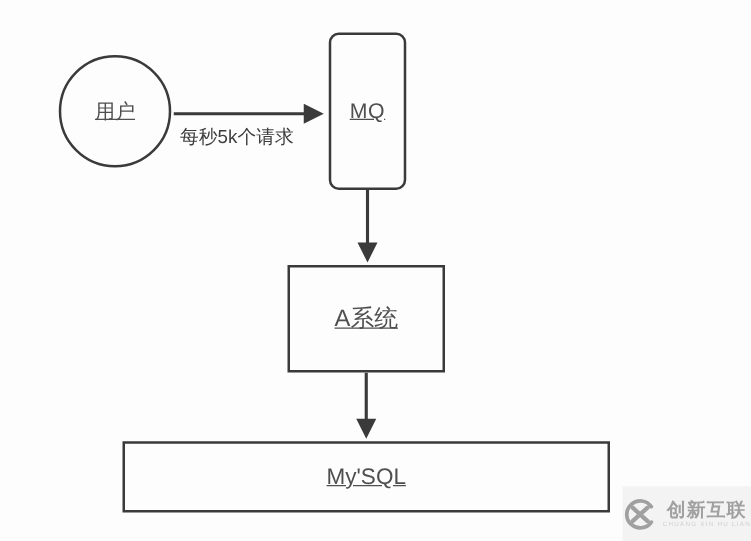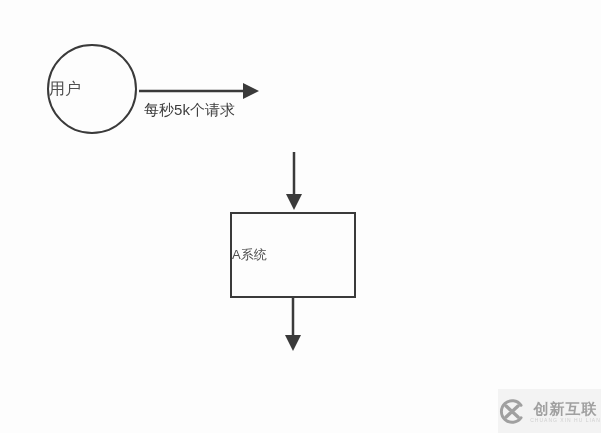--- a/index.html
+++ b/index.html
@@ -26,40 +26,41 @@
   #arrow-layer polygon {
     fill: var(--stroke, #3a3a3a);
   }
   .node {
     position: absolute;
     box-sizing: border-box;
     border: 2px solid var(--stroke, #3a3a3a);
     background: var(--bg, #fdfdfd);
     display: flex;
     align-items: center;
-    justify-content: flex-start;
+    justify-content: center;
     color: var(--node-text, #4f4f4f);
+    text-decoration: underline;
   }
   .node-user {
     left: 47px; top: 44px;
     width: 90px; height: 90px;
     border-radius: 50%;
     font-size: 16px;
   }
   .node-mq {
     left: 263px; top: 26px;
     width: 62px; height: 126px;
     border-radius: 8px;
     font-size: 17px;
     letter-spacing: 0.5px;
   }
   .node-asystem {
     left: 230px; top: 212px;
     width: 126px; height: 86px;
-    font-size: 13px;
+    font-size: 19px;
   }
   .node-mysql {
     left: 98px; top: 353px;
     width: 390px; height: 57px;
     font-size: 18px;
   }
   .edge-label {
     position: absolute;
     color: var(--label-text, #3d3d3d);
     font-size: 15px;
@@ -121,25 +122,31 @@
     <g>
       <line x1="293" y1="298" x2="293" y2="337"></line>
       <polygon points="293,351 285,335 301,335"></polygon>
     </g>
   </svg>
 
   <div class="node node-user">
     <span>用户</span>
   </div>
 
+  <div class="node node-mq">
+    <span>MQ</span>
+  </div>
 
   <div class="node node-asystem">
     <span>A系统</span>
   </div>
 
+  <div class="node node-mysql">
+    <span>My'SQL</span>
+  </div>
 
   <div class="edge-label edge-label-user-mq">每秒5k个请求</div>
 
 
   <div class="watermark">
     <span class="wm-logo">
       <svg width="27" height="27" viewBox="0 0 24 24">
         <path d="M20.5 6.5 A 9.6 9.6 0 1 0 20.5 17.5" fill="none" stroke="#a0a0a0" stroke-width="2.6" stroke-linecap="round"></path>
         <path d="M7.2 7.2 L17.8 16.8 M17.8 7.2 L7.2 16.8" fill="none" stroke="#a0a0a0" stroke-width="3" stroke-linecap="round"></path>
       </svg>

